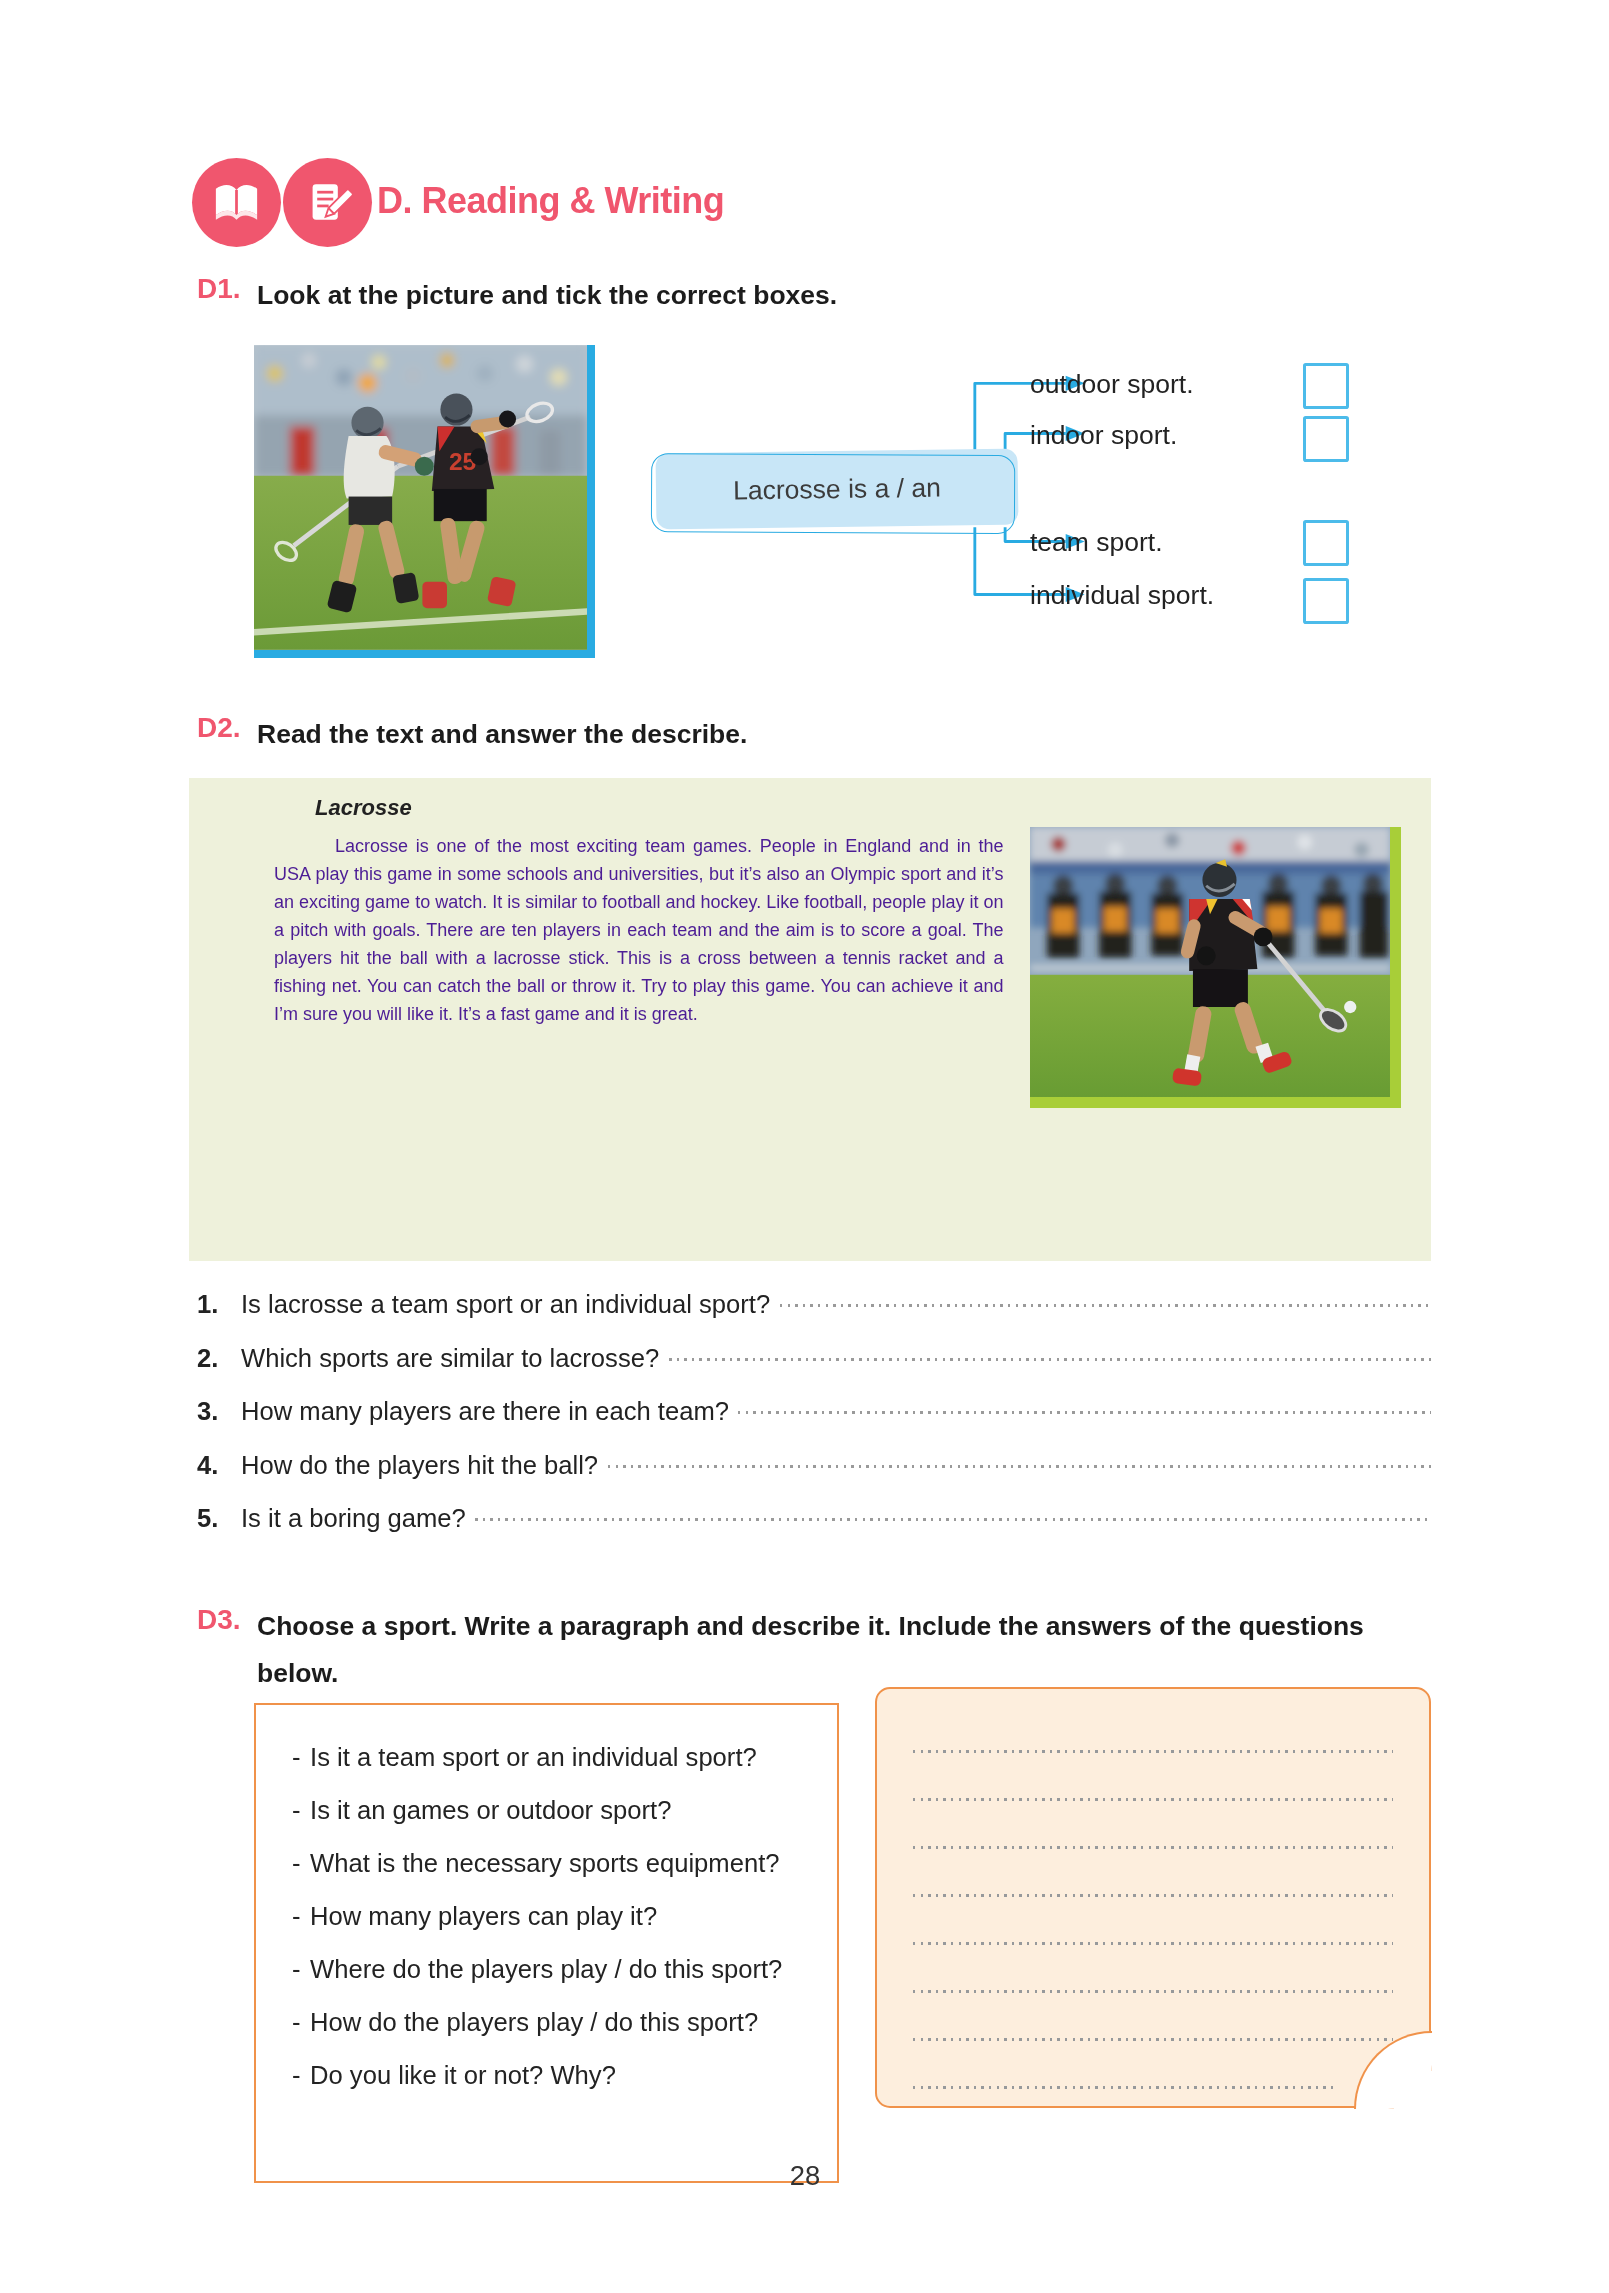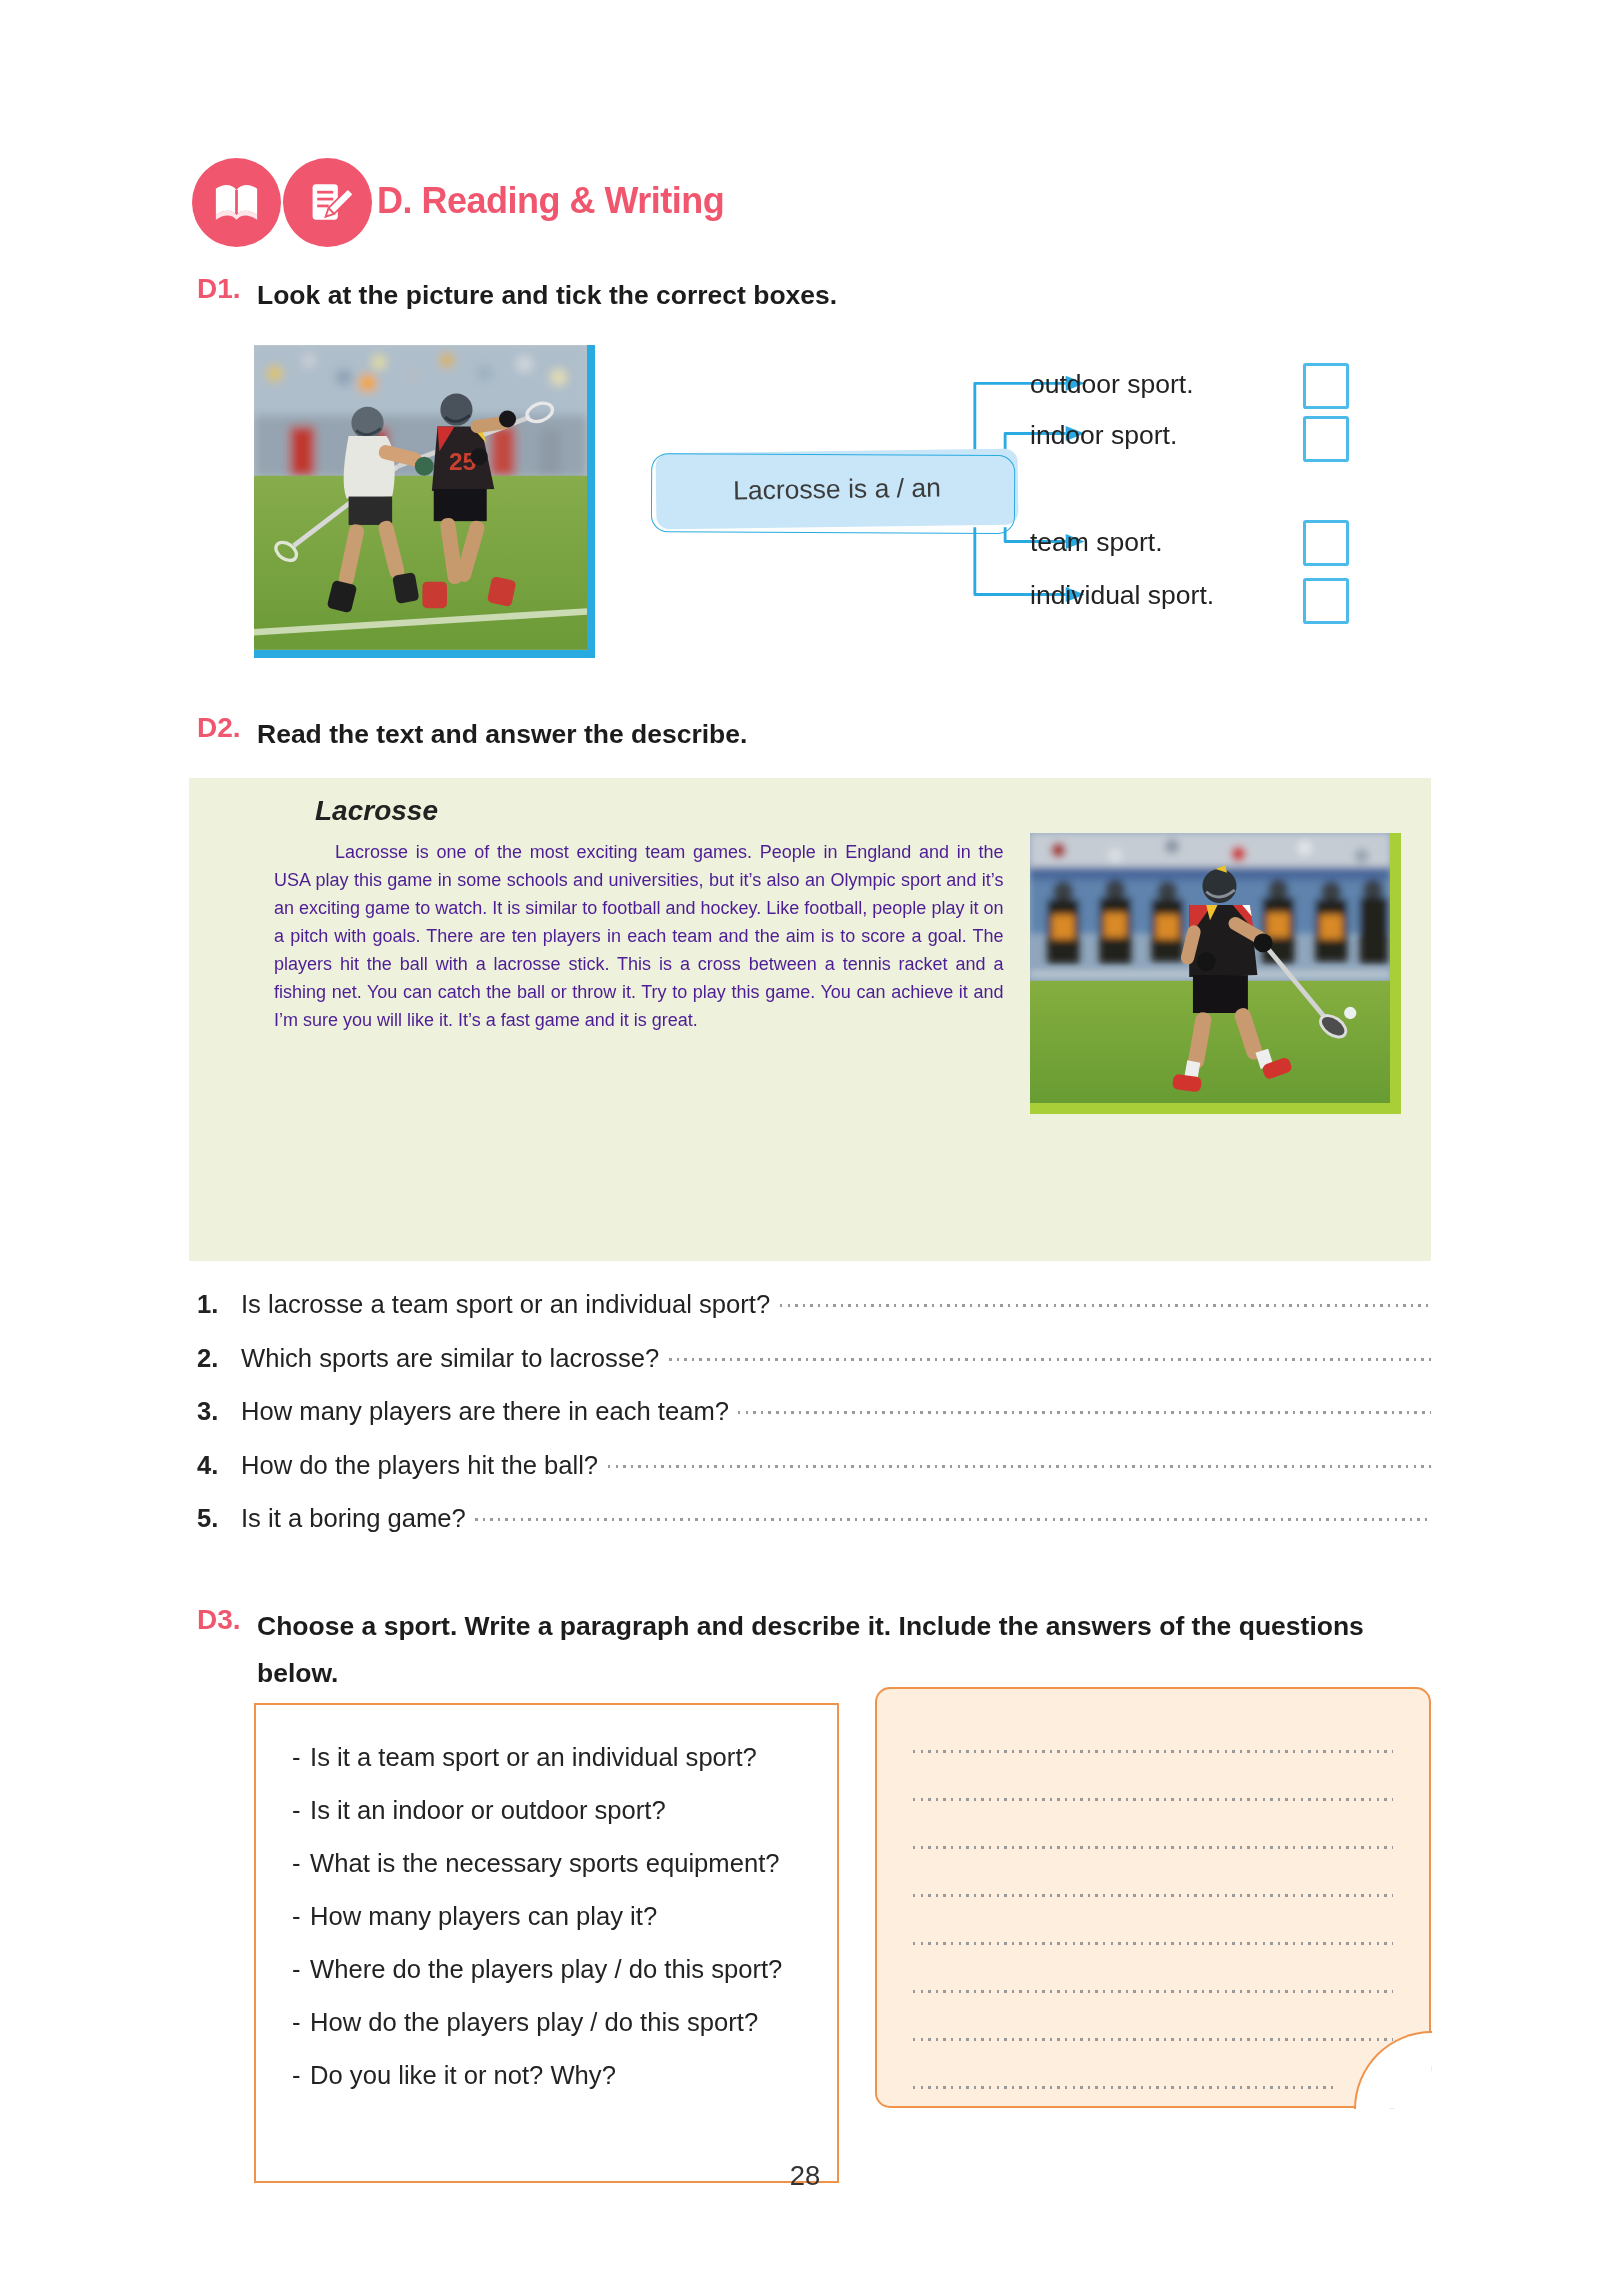--- a/index.html
+++ b/index.html
@@ -26,21 +26,21 @@
           justify-content:center;font-size:26.5px;color:#3c3c3c;z-index:3;}
   .bubble::before{content:"";position:absolute;left:-4.7px;top:2.8px;right:2.8px;bottom:-5.7px;
           border:1.9px solid #29abe2;border-radius:17px;transform:rotate(1.1deg);pointer-events:none;}
   .opt-label{position:absolute;left:1030px;font-size:26.5px;color:#222;white-space:nowrap;}
   .checkbox{position:absolute;left:1303px;width:40px;height:40px;background:#fff;
             border:3.8px solid #4cbbea;border-radius:2.8px;}
 
   
   .passage{position:absolute;left:189px;top:778px;width:1242px;height:483px;background:#eef1db;
            box-sizing:border-box;padding:17px 30px 19px 85px;overflow:hidden;}
-  .passage-title{margin-left:41px;font-size:28px;font-weight:700;font-style:italic;color:#222;}
+  .passage-title{margin-left:41px;font-size:22px;font-weight:700;font-style:italic;color:#222;}
   .passage-photo{float:right;width:360px;height:270px;border-right:11.4px solid #a8ce38;
                  border-bottom:11.4px solid #a8ce38;margin:5.7px 0 7.6px 26.5px;}
   .passage-photo svg{display:block;width:360px;height:270px;}
   .passage-text{margin-top:11.4px;font-size:18px;line-height:28px;text-align:justify;
                 text-indent:61px;color:#4c1d95;}
 
   
   .questions{position:absolute;left:197px;top:1279px;width:1234px;}
   .q-row{display:flex;height:44px;margin-bottom:9.5px;align-items:baseline;}
   .q-num{width:44px;font-weight:700;font-size:25.6px;flex:0 0 auto;}
@@ -297,21 +297,21 @@
   </div>
 
   <div class="sec-label" style="left:197px;top:1604px;color:#f0566e;">D3.</div>
   <div class="sec-instr" style="left:257px;top:1603px;width:1183px;">Choose a sport. Write a paragraph and describe it. Include the answers of the questions below.</div>
 
   <div class="d3-box">
     <div class="prompt-row">
       <span class="dash">-</span><span>Is it a team sport or an individual sport?</span>
     </div>
     <div class="prompt-row">
-      <span class="dash">-</span><span>Is it an indoor or outdoor sport?</span>
+      <span class="dash">-</span><span>Is it an games or outdoor sport?</span>
     </div>
     <div class="prompt-row">
       <span class="dash">-</span><span>What is the necessary sports equipment?</span>
     </div>
     <div class="prompt-row">
       <span class="dash">-</span><span>How many players can play it?</span>
     </div>
     <div class="prompt-row">
       <span class="dash">-</span><span>Where do the players play / do this sport?</span>
     </div>

